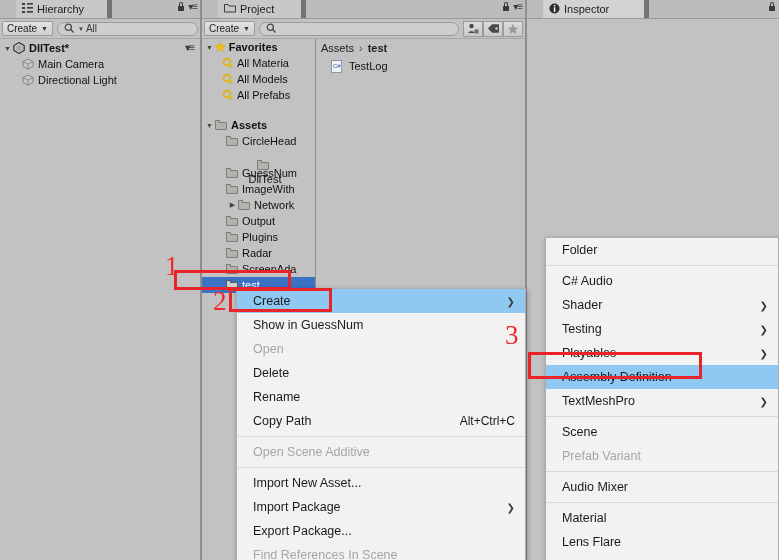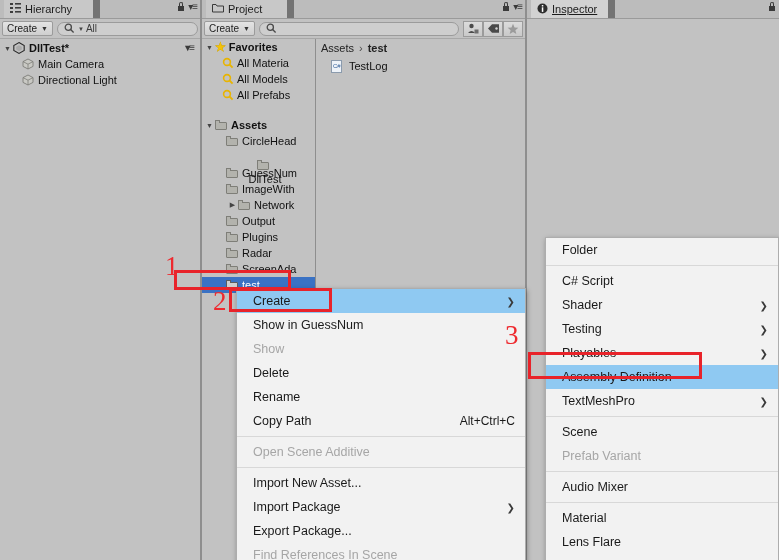--- a/index.html
+++ b/index.html
@@ -7,22 +7,22 @@
     width:779px;height:560px;overflow:hidden;position:relative;
     background:#c2c2c2;
     font-family:"Liberation Sans", sans-serif;
     font-size:11px;color:#101010;
     -webkit-font-smoothing:none;
   }
   .panel{position:absolute;}
 
   
   .tabbar{height:18px;background:#bcbcbc;position:relative;border-bottom:1px solid #9a9a9a;}
-  .tab{position:absolute;left:4px;top:0;height:18px;background:#c8c8c8;
-       border-right:7px solid #737373;display:flex;align-items:center;
+  .tab{position:absolute;left:16px;top:0;height:18px;background:#c8c8c8;
+       border-right:5px solid #737373;display:flex;align-items:center;
        padding:0 10px 0 6px;font-size:11px;color:#1c1c1c;box-sizing:border-box;}
   .tab .ticon{margin-right:4px;display:inline-block;}
   .lockbox{position:absolute;right:3px;top:2px;display:flex;align-items:center;gap:3px;}
   .lock{width:8px;height:10px;position:relative;}
   .lock:before{content:"";position:absolute;left:1px;top:4px;width:6px;height:5px;background:#3a3a3a;}
   .lock:after{content:"";position:absolute;left:2px;top:0px;width:4px;height:5px;
               border:1.5px solid #3a3a3a;border-bottom:none;border-radius:3px 3px 0 0;box-sizing:border-box;}
   .hamb{font-size:10px;color:#3a3a3a;line-height:10px;letter-spacing:-1px;}
 
   
@@ -314,21 +314,21 @@
       </span>
       <span>TestLog</span>
     </div>
   </div>
 </div>
 
 <div class="divider" style="left:525px;top:0;width:2px;height:560px;"></div>
 
 <div class="panel" id="inspector-panel" style="left:527px;top:0;width:252px;height:560px;background:#c2c2c2;">
   <div class="tabbar">
-    <div class="tab" style="width:84px;background:#d2d2d2;text-decoration:underline;">
+    <div class="tab" style="width:106px;background:#d2d2d2;">
       <span class="ticon">
         <svg width="11" height="11" viewBox="0 0 11 11">
             <circle cx="5.5" cy="5.5" r="5" fill="#2d2d2d"></circle>
             <rect x="4.8" y="2" width="1.5" height="1.5" fill="#fff"></rect>
             <rect x="4.8" y="4.3" width="1.5" height="4.6" fill="#fff"></rect>
           </svg>
       </span>
       <span>Inspector</span>
     </div>
     <div class="lockbox">
@@ -340,21 +340,21 @@
 
 <div class="menu" id="ctx-menu" style="left:236px;top:288px;width:290px;">
     <div class="mi hl">
       <span>Create</span>
       <span class="arrow">❯</span>
     </div>
     <div class="mi">
       <span>Show in GuessNum</span>
     </div>
     <div class="mi dis">
-      <span>Show</span>
+      <span>Open</span>
     </div>
     <div class="mi">
       <span>Delete</span>
     </div>
     <div class="mi">
       <span>Rename</span>
     </div>
     <div class="mi">
       <span>Copy Path</span>
       <span class="short">Alt+Ctrl+C</span>
@@ -378,21 +378,21 @@
       <span>Find References In Scene</span>
     </div>
   </div>
 
 <div class="menu" id="sub-menu" style="left:545px;top:237px;width:234px;">
     <div class="mi">
       <span>Folder</span>
     </div>
     <div class="sep"></div>
     <div class="mi">
-      <span>C# Script</span>
+      <span>C# Audio</span>
     </div>
     <div class="mi">
       <span>Shader</span>
       <span class="arrow">❯</span>
     </div>
     <div class="mi">
       <span>Testing</span>
       <span class="arrow">❯</span>
     </div>
     <div class="mi">

